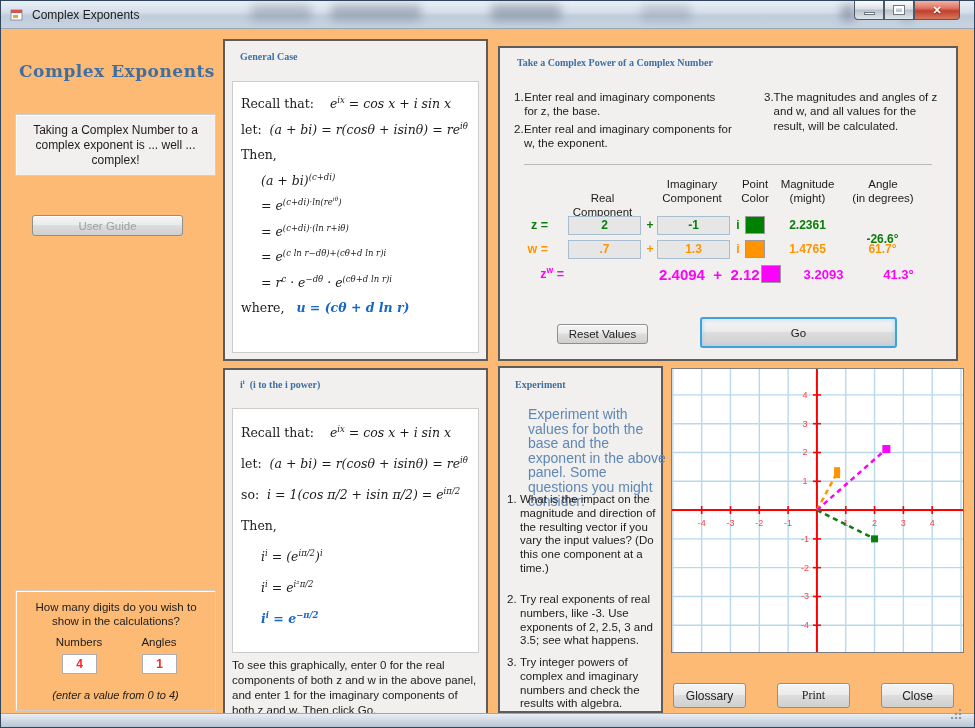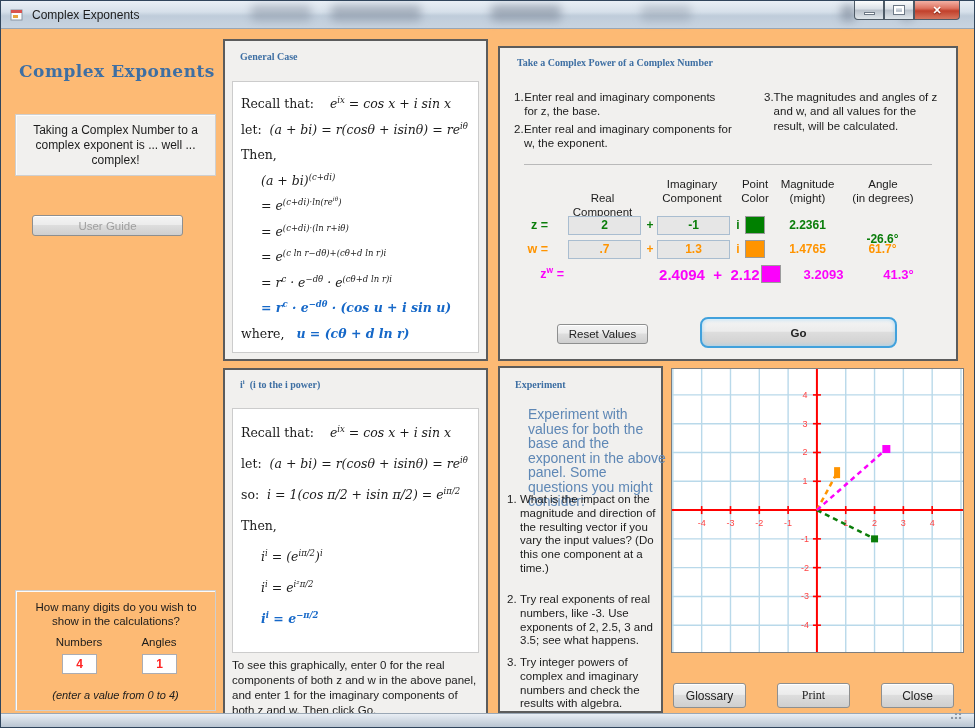--- a/index.html
+++ b/index.html
@@ -94,21 +94,21 @@
   .row-label { position:absolute; width:42px; text-align:right; font-size:12.5px; font-weight:bold; }
   .val-input { position:absolute; width:73px; height:19px; text-align:center; font-size:12px; font-weight:bold;
     background:#e6e6e6; border:1px solid #a9bdd0; font-family:"Liberation Sans",sans-serif; }
   .op { position:absolute; font-size:12px; font-weight:bold; width:14px; text-align:center; }
   .swatch { position:absolute; width:20px; height:18px; border:1px solid #9b9b9b; }
   .mag, .ang { position:absolute; text-align:center; font-size:12px; font-weight:bold; }
   .c-green { color:#0a7d0a; } .c-orange { color:#ff9400; } .c-magenta { color:#fb02fb; }
   #result-val { position:absolute; left:90px; width:215px; text-align:center; font-size:15px; font-weight:bold; color:#fb02fb; white-space:pre; }
   #reset-values-button { position:absolute; left:57px; top:276px; width:91px; height:20px; }
   #go-button { position:absolute; left:200px; top:269px; width:197px; height:31px;
-    border:2px solid #41a1dc; box-shadow:inset 0 0 4px #9fd4f2, inset 0 1px 0 #fff; border-radius:8px;font-weight:bold; }
+    border:2px solid #41a1dc; box-shadow:inset 0 0 4px #9fd4f2, inset 0 1px 0 #fff; border-radius:3px; }
   
   #panel-ipow { left:222px; top:367px; width:265px; height:352px; }
   #panel-ipow .panel-head { position:absolute; left:15px; top:9px; }
   #ipow-box { left:7px; top:38px; width:247px; height:245px; padding:8px 0 0 8px; }
   #ipow-box .math { line-height:31px; }
   #ipow-footer { position:absolute; left:7px; top:288px; width:247px; font-size:11.5px; color:#1c1c1c; line-height:1.3; }
   
   #panel-exp { left:497px; top:365px; width:165px; height:347px; }
   #panel-exp .panel-head { position:absolute; left:15px; top:11px; }
   #exp-intro { position:absolute; left:28px; top:39px; width:140px; font-size:14px; color:#5e87b5; line-height:14.5px; }
@@ -174,21 +174,20 @@
     <div class="panel-head">General Case</div>
     <div id="general-box" class="white-box">
       <div class="math"><span class="lbl">Recall that:</span>&nbsp;&nbsp;&nbsp;&nbsp;<span>e<sup>ix</sup> = cos x + i sin x</span></div>
       <div class="math"><span class="lbl">let:</span>&nbsp;&nbsp;<span>(a + bi) = r(cosθ + isinθ) = re<sup>iθ</sup></span></div>
       <div class="math lbl" style="font-style:normal;">Then,</div>
       <div class="math indent">(a + bi)<sup>(c+di)</sup></div>
       <div class="math indent">= e<sup>(c+di)·ln(re<sup>iθ</sup>)</sup></div>
       <div class="math indent">= e<sup>(c+di)·(ln r+iθ)</sup></div>
       <div class="math indent">= e<sup>(c ln r−dθ)+(cθ+d ln r)i</sup></div>
       <div class="math indent">= r<sup>c</sup> · e<sup>−dθ</sup> · e<sup>(cθ+d ln r)i</sup></div>
-      <div class="math indent blue-math">= r<sup>c</sup> · e<sup>−dθ</sup> · (cos u + i sin u)</div>
       <div class="math"><span class="lbl">where,</span>&nbsp;&nbsp;&nbsp;<span class="blue-math">u = (cθ + d ln r)</span></div>
     </div>
   </div>
 
   <div id="panel-power" class="panel">
     <div class="panel-head">Take a Complex Power of a Complex Number</div>
 
     <div class="instr" style="left:14px; width:208px;">
       <span class="num">1.</span>
         <span>Enter real and imaginary components for z, the base.</span>

